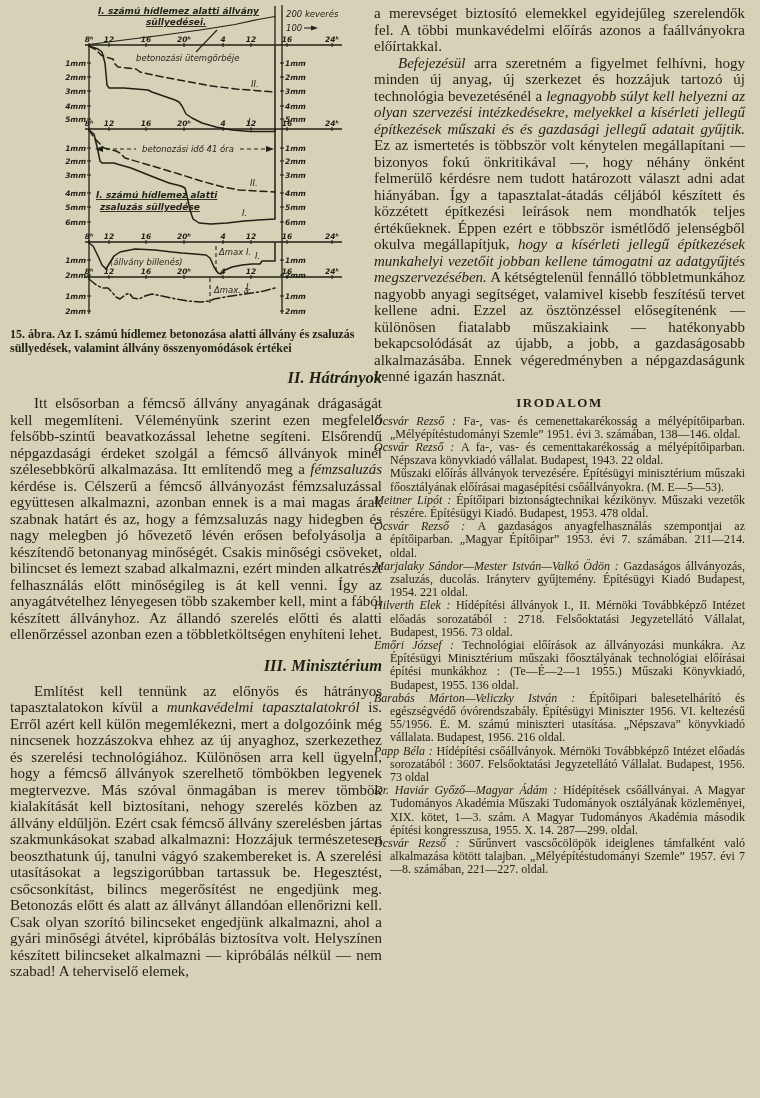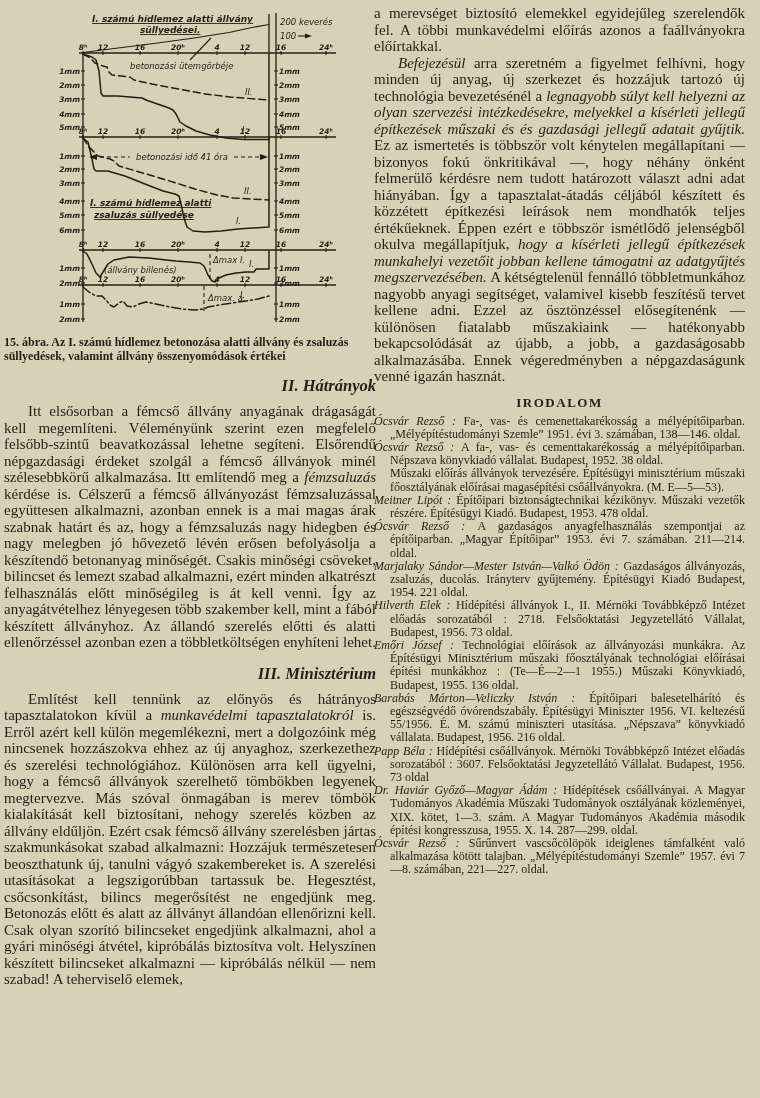--- a/index.html
+++ b/index.html
@@ -4,21 +4,21 @@
 <style>
   html,body{margin:0;padding:0;}
   :root{ --ink:#221f15; --paper:#d6d2b8; }
   .page{
     position:relative; width:760px; height:1098px;
     background:var(--paper); color:var(--ink);
     overflow:hidden;
     font-family:"Liberation Serif", serif;
   }
   .col{position:absolute; top:0;}
-  .col-left{left:4px;  width:372px;margin-top:8px;}
+  .col-left{left:10px;  width:372px;}
   .col-right{left:374px; width:371px; padding-top:5px;}
 
   
   #fig-svg{display:block; margin-top:2px;}
   .fig-line{stroke:var(--ink); stroke-width:1.3; fill:none;}
   .fig-stroke{stroke:var(--ink); stroke-width:1.5; fill:none; stroke-linejoin:round; stroke-linecap:round;}
   .thin{stroke-width:1.1;}
   .dashed{stroke-dasharray:7 4;}
   .dashed-fine{stroke-dasharray:4 3;}
   .dashdot{stroke-dasharray:9 3 2 3;}
@@ -250,21 +250,21 @@
   <div class="col col-right">
 
     <p class="body">a merevséget biztosító elemekkel egyidejűleg szerelendők fel. A többi munkavédelmi előírás azonos a faállványokra előírtakkal.</p>
 
     <p class="body indent"><i>Befejezésül</i><span> arra szeretném a figyelmet felhívni, hogy minden új anyag, új szerkezet és hozzájuk tartozó új technológia bevezetésénél a </span><i>legnagyobb súlyt kell helyezni az olyan szervezési intézkedésekre, melyekkel a kísérleti jellegű építkezések műszaki és és gazdasági jellegű adatait gyűjtik.</i><span> Ez az ismertetés is többször volt kénytelen megállapítani — bizonyos fokú önkritikával —, hogy néhány önként felmerülő kérdésre nem tudott határozott választ adni adat hiányában. Így a tapasztalat-átadás céljából készített és közzétett építkezési leírások nem mondhatók teljes értékűeknek. Éppen ezért e többször ismétlődő jelenségből okulva megállapítjuk, </span><i>hogy a kísérleti jellegű építkezések munkahelyi vezetőit jobban kellene támogatni az adatgyűjtés megszervezésében.</i><span> A kétségtelenül fennálló többletmunkához nagyobb anyagi segítséget, valamivel kisebb feszítésű tervet kellene adni. Ezzel az ösztönzéssel elősegítenénk — különösen fiatalabb műszakiaink — hatékonyabb bekapcsolódását az újabb, a jobb, a gazdaságosabb alkalmazásába. Ennek végeredményben a népgazdaságunk venné igazán hasznát.</span></p>
 
     <h3 class="bib-heading">IRODALOM</h3>
 
     <ol class="bib">
       <li><i>Ócsvár Rezső :</i><span>Fa-, vas- és cemenettakarékosság a mélyépítőiparban. „Mélyépítéstudományi Szemle” 1951. évi 3. számában, 138—146. oldal.</span></li>
-      <li><i>Ócsvár Rezső :</i><span>A fa-, vas- és cementtakarékosság a mélyépítőiparban. Népszava könyvkiadó vállalat. Budapest, 1952. 38 oldal.</span></li>
+      <li><i>Ócsvár Rezső :</i><span>A fa-, vas- és cementtakarékosság a mélyépítőiparban. Népszava könyvkiadó vállalat. Budapest, 1943. 22 oldal.</span></li>
       <li class="cont"><span>Műszaki előírás állványok tervezésére. Építésügyi minisztérium műszaki főosztályának előírásai magasépítési csőállványokra. (M. E—5—53).</span></li>
       <li><i>Meitner Lipót :</i><span>Építőipari biztonságtechnikai kézikönyv. Műszaki vezetők részére. Építésügyi Kiadó. Budapest, 1953. 478 oldal.</span></li>
       <li><i>Ócsvár Rezső :</i><span>A gazdaságos anyagfelhasználás szempontjai az építőiparban. „Magyar Építőipar” 1953. évi 7. számában. 211—214. oldal.</span></li>
       <li><i>Marjalaky Sándor—Mester István—Valkó Ödön :</i><span>Gazdaságos állványozás, zsaluzás, ducolás. Irányterv gyűjtemény. Építésügyi Kiadó Budapest, 1954. 221 oldal.</span></li>
       <li><i>Hilverth Elek :</i><span>Hídépítési állványok I., II. Mérnöki Továbbképző Intézet előadás sorozatából : 2718. Felsőoktatási Jegyzetellátó Vállalat, Budapest, 1956. 73 oldal.</span></li>
       <li><i>Emőri József :</i><span>Technológiai előírások az állványozási munkákra. Az Építésügyi Minisztérium műszaki főosztályának technológiai előírásai építési munkákhoz : (Te—É—2—1 1955.) Műszaki Könyvkiadó, Budapest, 1955. 136 oldal.</span></li>
       <li><i>Barabás Márton—Veliczky István :</i><span>Építőipari balesetelhárító és egészségvédő óvórendszabály. Építésügyi Miniszter 1956. VI. keltezésű 55/1956. É. M. számú miniszteri utasítása. „Népszava” könyvkiadó vállalata. Budapest, 1956. 216 oldal.</span></li>
       <li><i>Papp Béla :</i><span>Hídépítési csőállványok. Mérnöki Továbbképző Intézet előadás sorozatából : 3607. Felsőoktatási Jegyzetellátó Vállalat. Budapest, 1956. 73 oldal</span></li>
       <li><i>Dr. Haviár Győző—Magyar Ádám :</i><span>Hídépítések csőállványai. A Magyar Tudományos Akadémia Műszaki Tudományok osztályának közleményei, XIX. kötet, 1—3. szám. A Magyar Tudományos Akadémia második építési kongresszusa, 1955. X. 14. 287—299. oldal.</span></li>
       <li><i>Ócsvár Rezső :</i><span>Sűrűnvert vascsőcölöpök ideiglenes támfalként való alkalmazása kötött talajban. „Mélyépítéstudományi Szemle” 1957. évi 7—8. számában, 221—227. oldal.</span></li>

